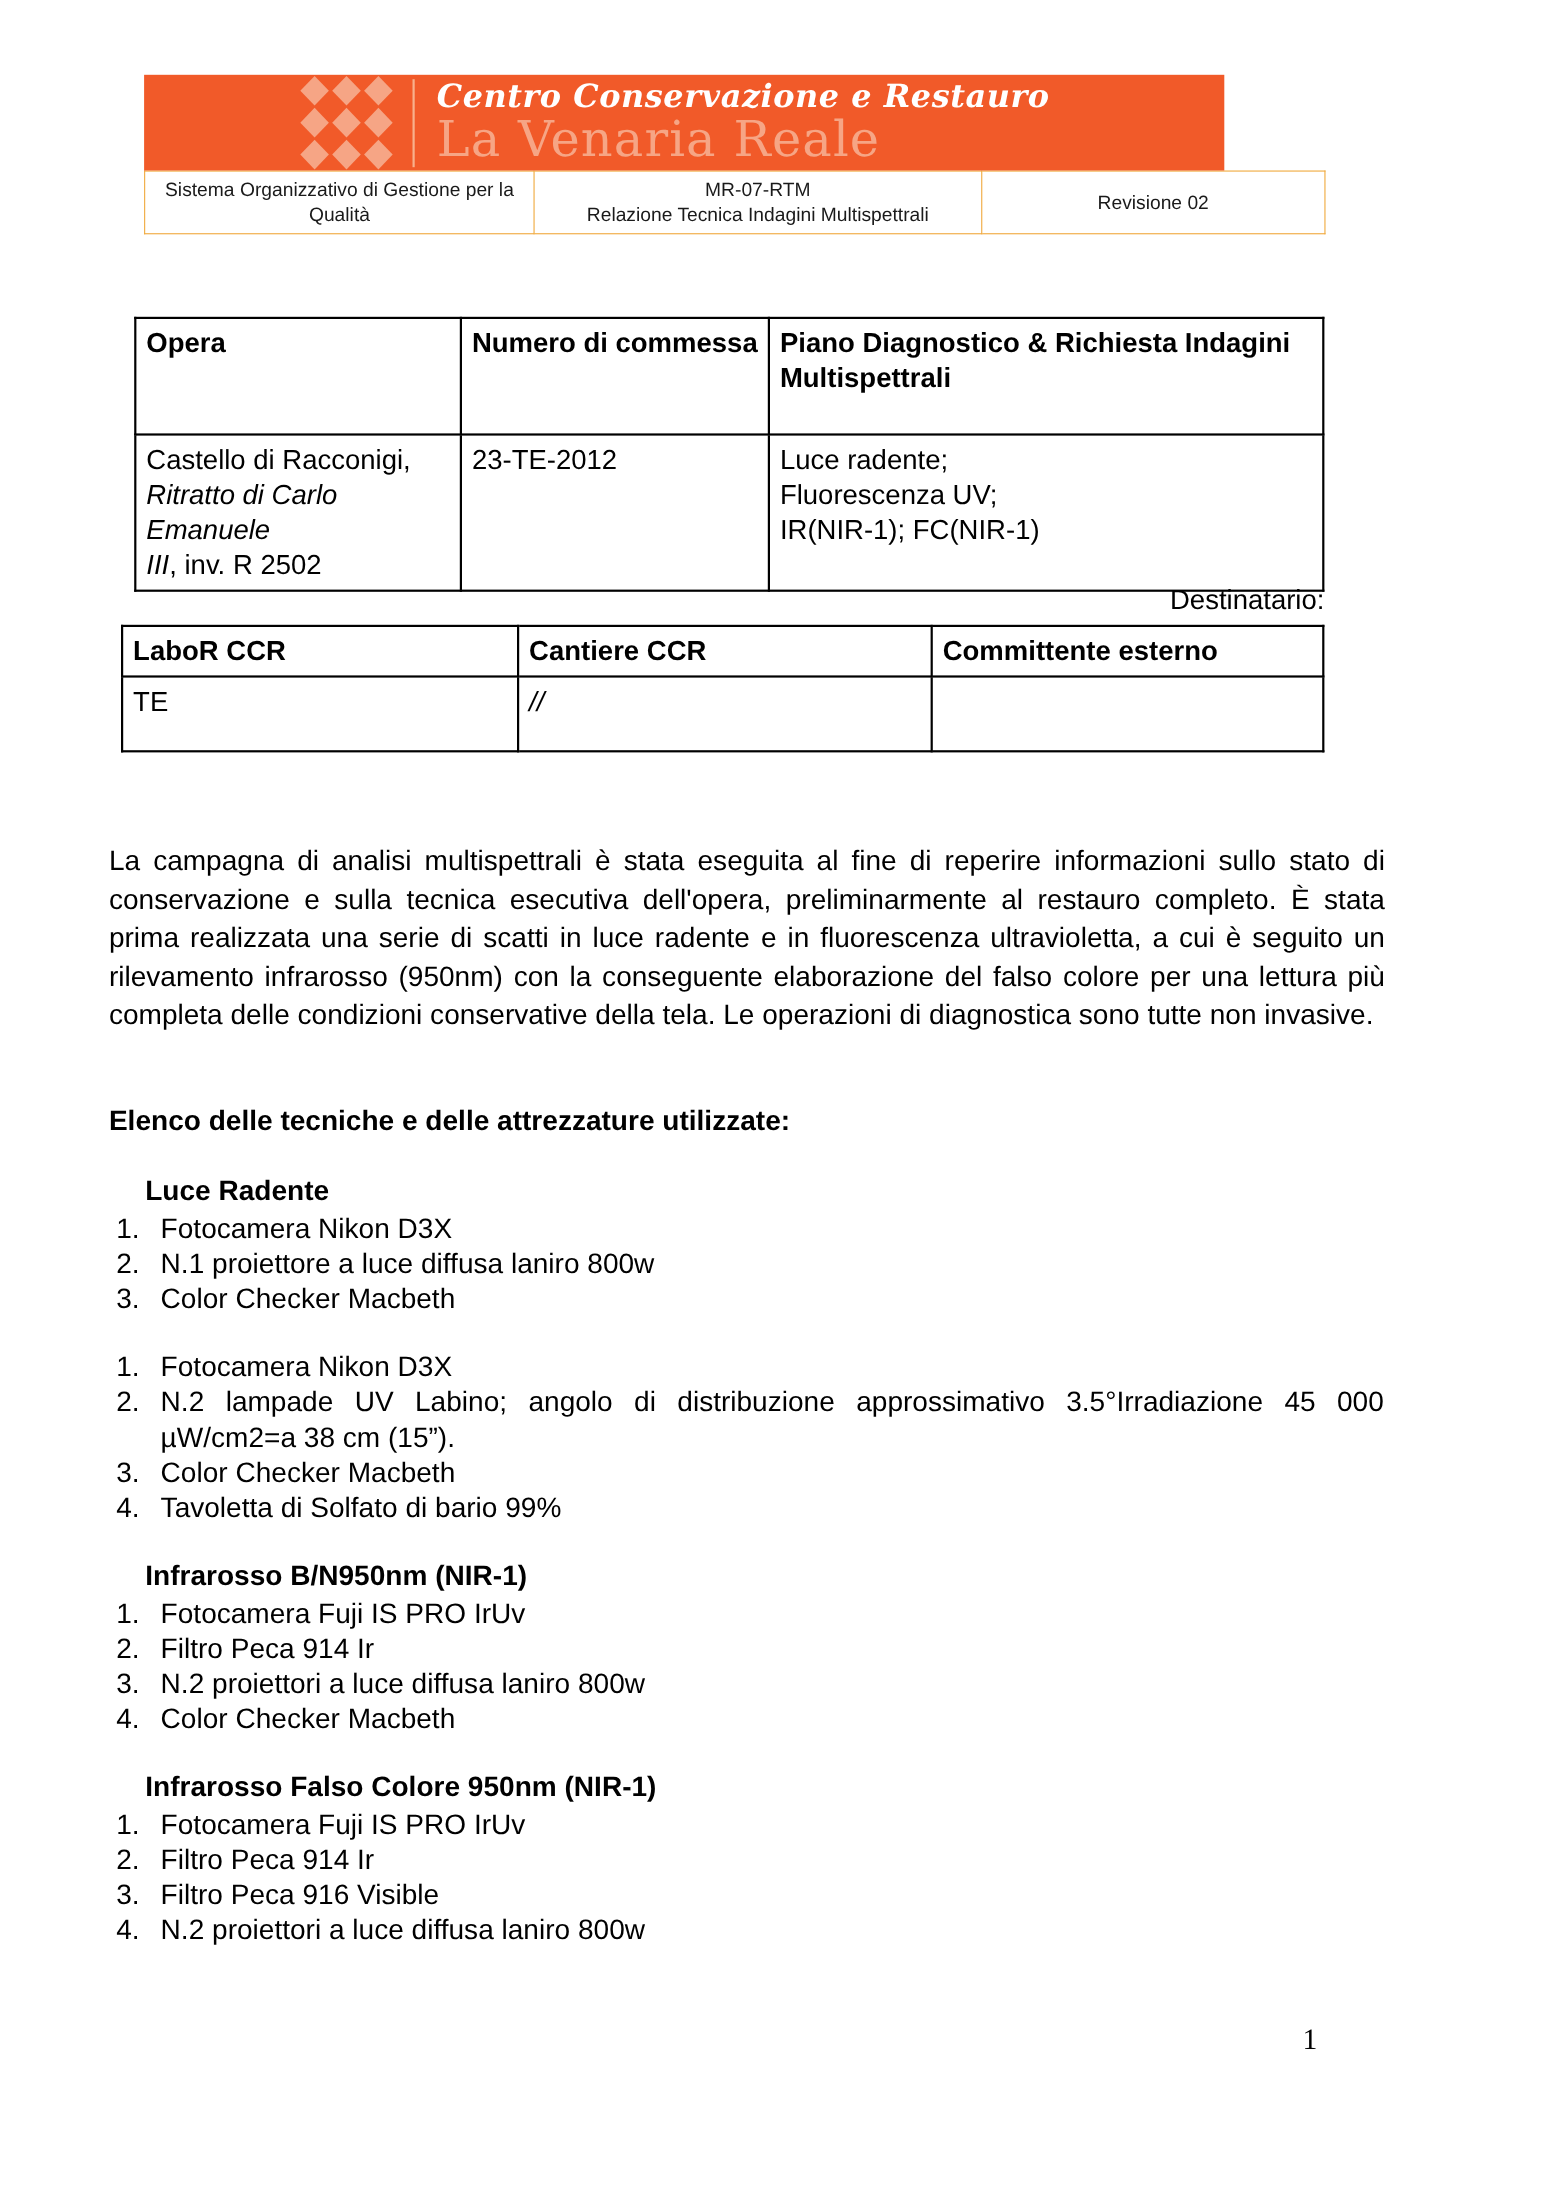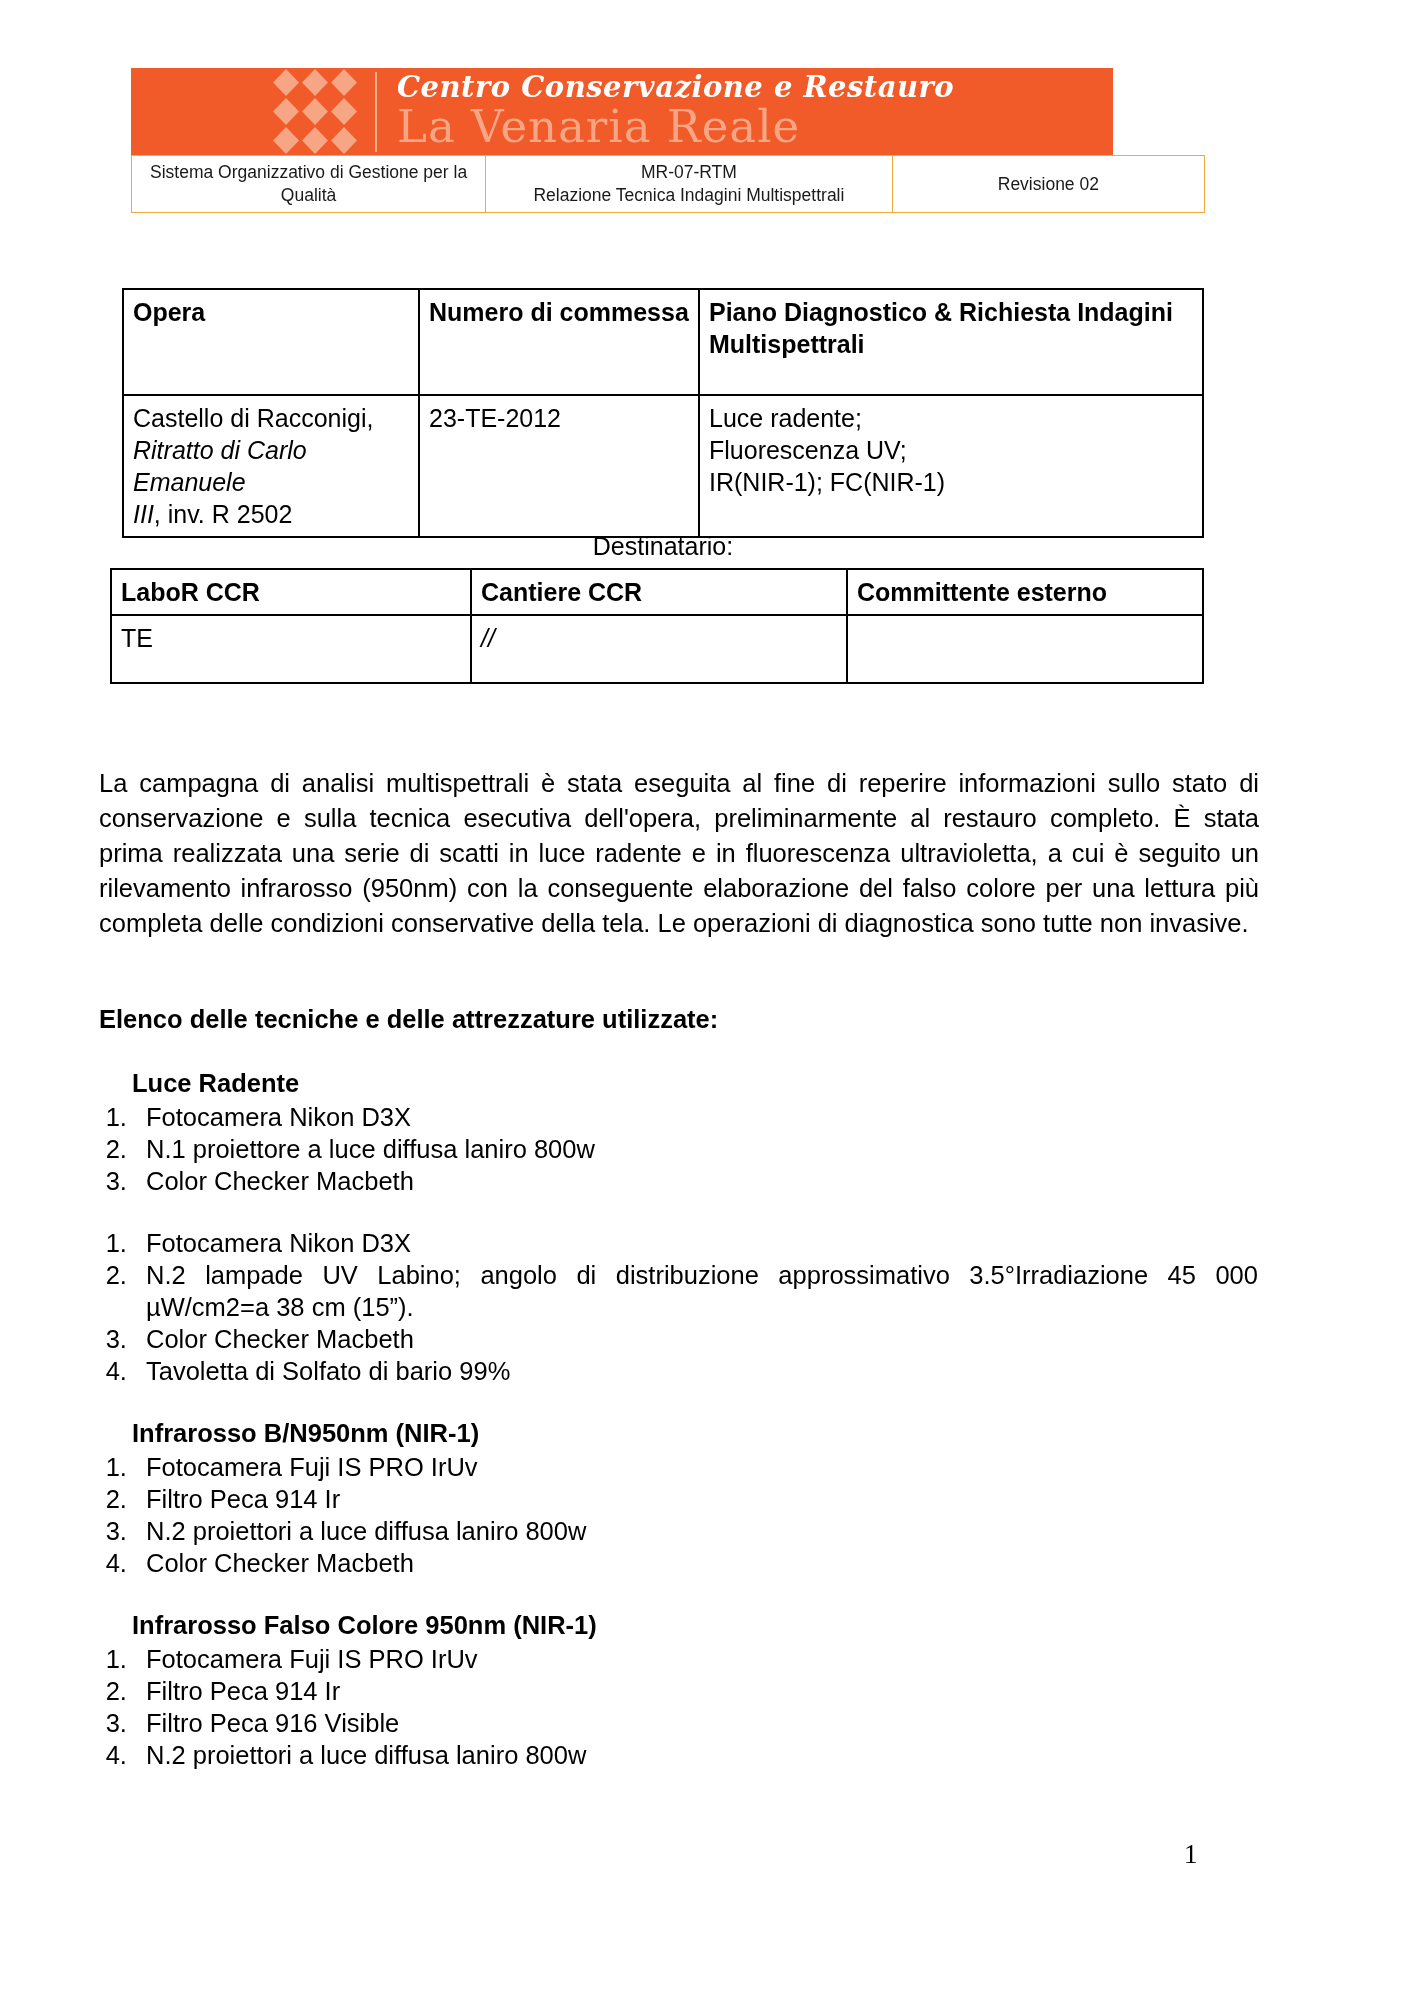--- a/index.html
+++ b/index.html
@@ -115,21 +115,21 @@
     left: 122px;
     top: 288px;
   }
   .opera-table { width: 1082px; padding-left: 31px; }
 
   .dest-label {
     position: absolute;
     left: 122px;
     top: 530px;
     width: 1082px;
-    text-align: center;
+    text-align: right;
     font-size: 25px;
     line-height: 32px;
   }
 
   .dest-table-wrap {
     position: absolute;
     left: 110px;
     top: 568px;
   }
   .dest-table { width: 1094px; padding-left: 48px; }

